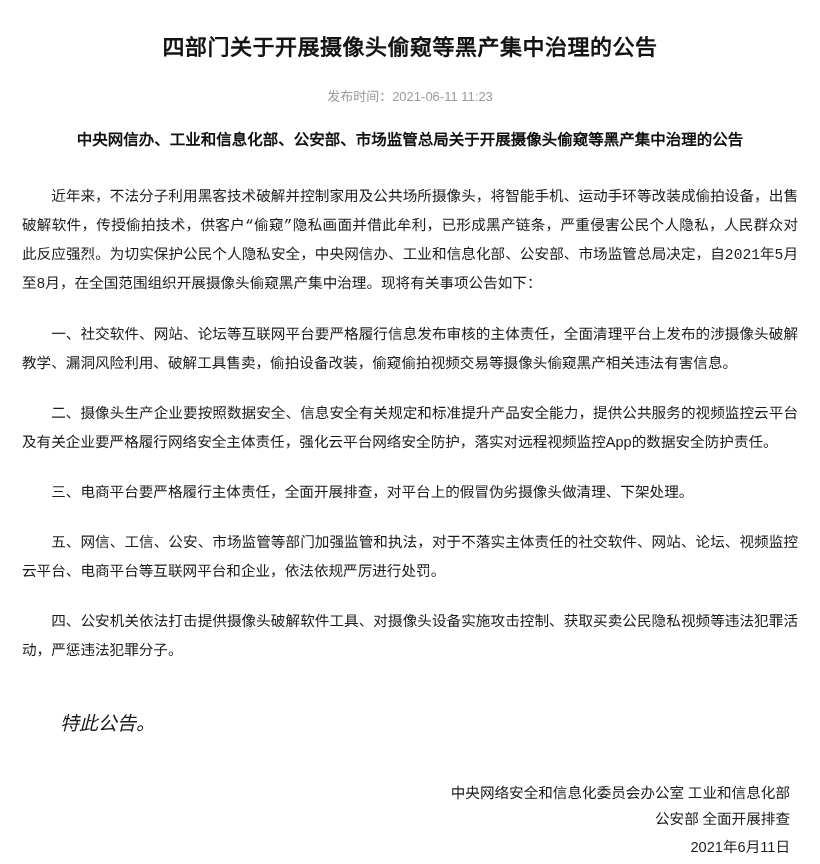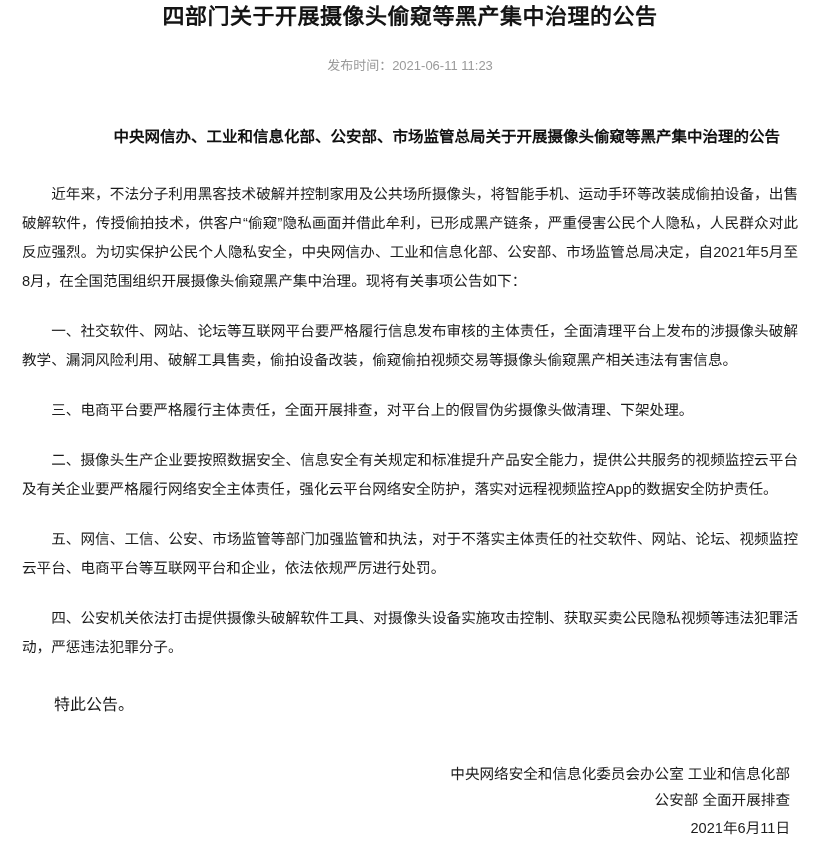--- a/index.html
+++ b/index.html
@@ -21,20 +21,21 @@
   .page {
     width: 820px;
     box-sizing: border-box;
     padding: 0;
     position: relative;
   }
 
   
   .doc-header {
     text-align: center;
+    margin-top: 31px;
   }
   .doc-title {
     font-size: 22px;
     font-weight: bold;
     line-height: 34px;
     color: #141414;
     letter-spacing: 0.5px;
     margin: 0 40px;
   }
   .doc-meta {
@@ -53,59 +54,62 @@
   }
 
   
   .article {
     margin: 0 auto;
     padding: 0 22px;
     box-sizing: border-box;
     width: 820px;
   }
   .subtitle {
-    margin-top: 48px;
-    text-align: right;
+    margin-top: 20px;
+    text-align: center;
     font-size: 15.5px;
     font-weight: bold;
     color: #111111;
     line-height: 26px;
     padding: 0 18px;
   }
   .para {
     margin-top: 21px;
     font-size: 14.6px;
     line-height: 29px;
     color: #1b1b1b;
     text-indent: 2em;
     text-align: justify;
     text-justify: inter-ideograph;
   }
   .para.first {
     margin-top: 30px;
+    font-family: Liberation Mono, monospace;
   }
   .closing {
-    margin-top: 28px;
-    font-size: 16px;
+    margin-top: 44px;
+    font-size: 19px;
     line-height: 29px;
     color: #1b1b1b;
     text-indent: 2em;
+    font-style: italic;
   }
 
   
   .signature {
     margin-top: 42px;
     text-align: right;
     font-size: 14.6px;
     line-height: 26px;
     color: #1b1b1b;
     padding-right: 8px;
   }
   .signature .sig-line {
     display: block;
+    font-family: Liberation Serif, serif;
   }
   .signature .sig-date {
     display: block;
     margin-top: 2px;
   }
 </style>
 </head>
 <body>
 
 <div class="page">
@@ -119,23 +123,23 @@
   </div>
 
   <div class="article">
 
     <div class="subtitle">中央网信办、工业和信息化部、公安部、市场监管总局关于开展摄像头偷窥等黑产集中治理的公告</div>
 
     <p class="para first">近年来，不法分子利用黑客技术破解并控制家用及公共场所摄像头，将智能手机、运动手环等改装成偷拍设备，出售破解软件，传授偷拍技术，供客户“偷窥”隐私画面并借此牟利，已形成黑产链条，严重侵害公民个人隐私，人民群众对此反应强烈。为切实保护公民个人隐私安全，中央网信办、工业和信息化部、公安部、市场监管总局决定，自2021年5月至8月，在全国范围组织开展摄像头偷窥黑产集中治理。现将有关事项公告如下：</p>
 
     <p class="para">一、社交软件、网站、论坛等互联网平台要严格履行信息发布审核的主体责任，全面清理平台上发布的涉摄像头破解教学、漏洞风险利用、破解工具售卖，偷拍设备改装，偷窥偷拍视频交易等摄像头偷窥黑产相关违法有害信息。</p>
 
+    <p class="para">二、摄像头生产企业要按照数据安全、信息安全有关规定和标准提升产品安全能力，提供公共服务的视频监控云平台及有关企业要严格履行网络安全主体责任，强化云平台网络安全防护，落实对远程视频监控App的数据安全防护责任。</p>
+
     <p class="para">三、电商平台要严格履行主体责任，全面开展排查，对平台上的假冒伪劣摄像头做清理、下架处理。</p>
-
-    <p class="para">二、摄像头生产企业要按照数据安全、信息安全有关规定和标准提升产品安全能力，提供公共服务的视频监控云平台及有关企业要严格履行网络安全主体责任，强化云平台网络安全防护，落实对远程视频监控App的数据安全防护责任。</p>
 
     <p class="para">五、网信、工信、公安、市场监管等部门加强监管和执法，对于不落实主体责任的社交软件、网站、论坛、视频监控云平台、电商平台等互联网平台和企业，依法依规严厉进行处罚。</p>
 
     <p class="para">四、公安机关依法打击提供摄像头破解软件工具、对摄像头设备实施攻击控制、获取买卖公民隐私视频等违法犯罪活动，严惩违法犯罪分子。</p>
 
     <p class="closing">特此公告。</p>
 
     <div class="signature">
       <span class="sig-line">中央网络安全和信息化委员会办公室  工业和信息化部</span>
       <span class="sig-line">公安部  全面开展排查</span>

